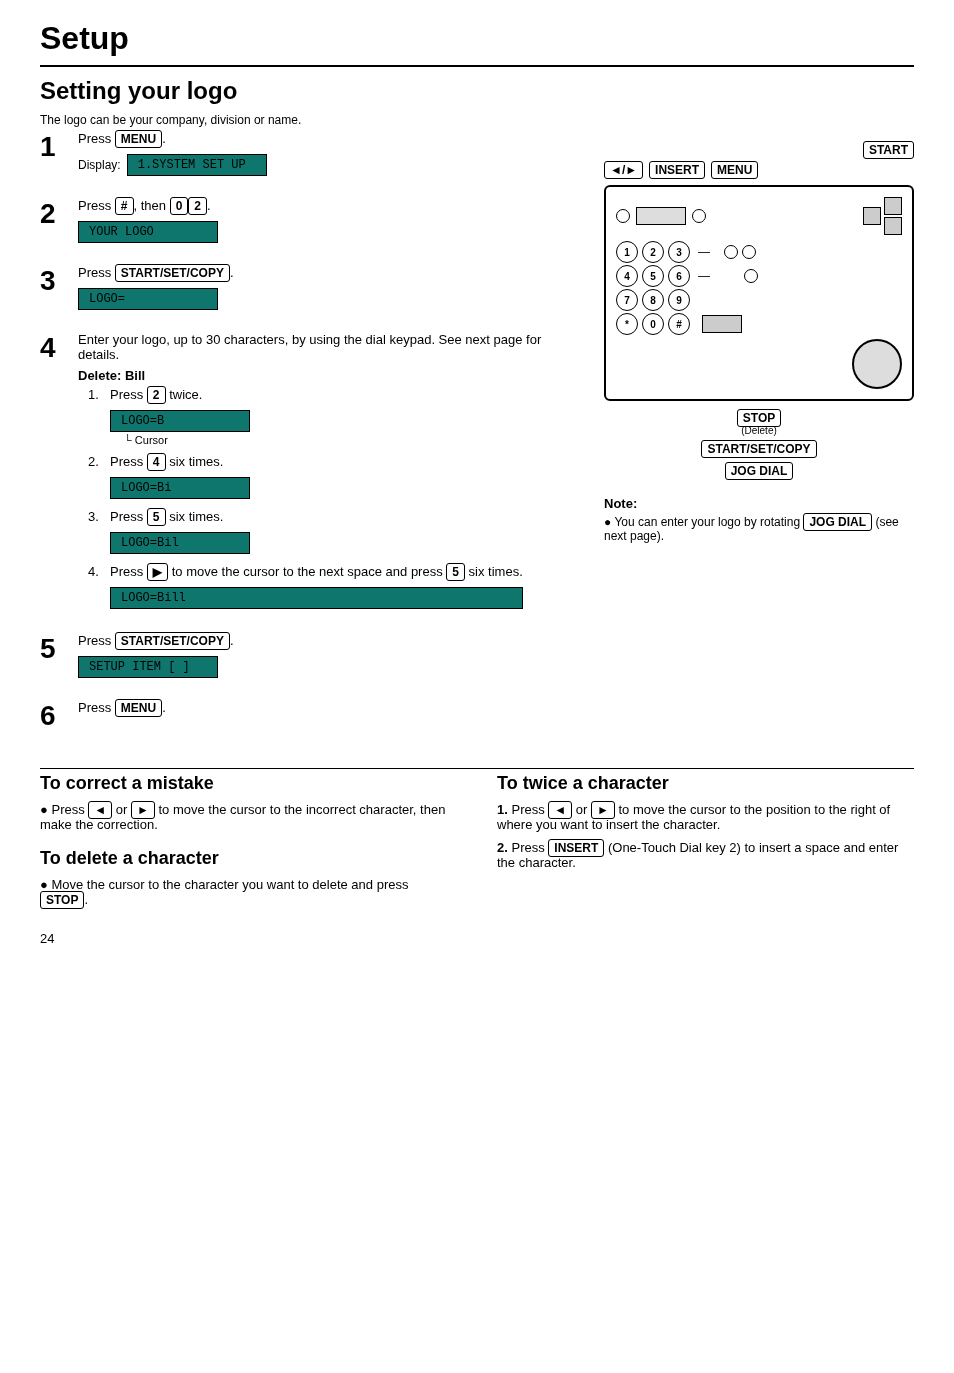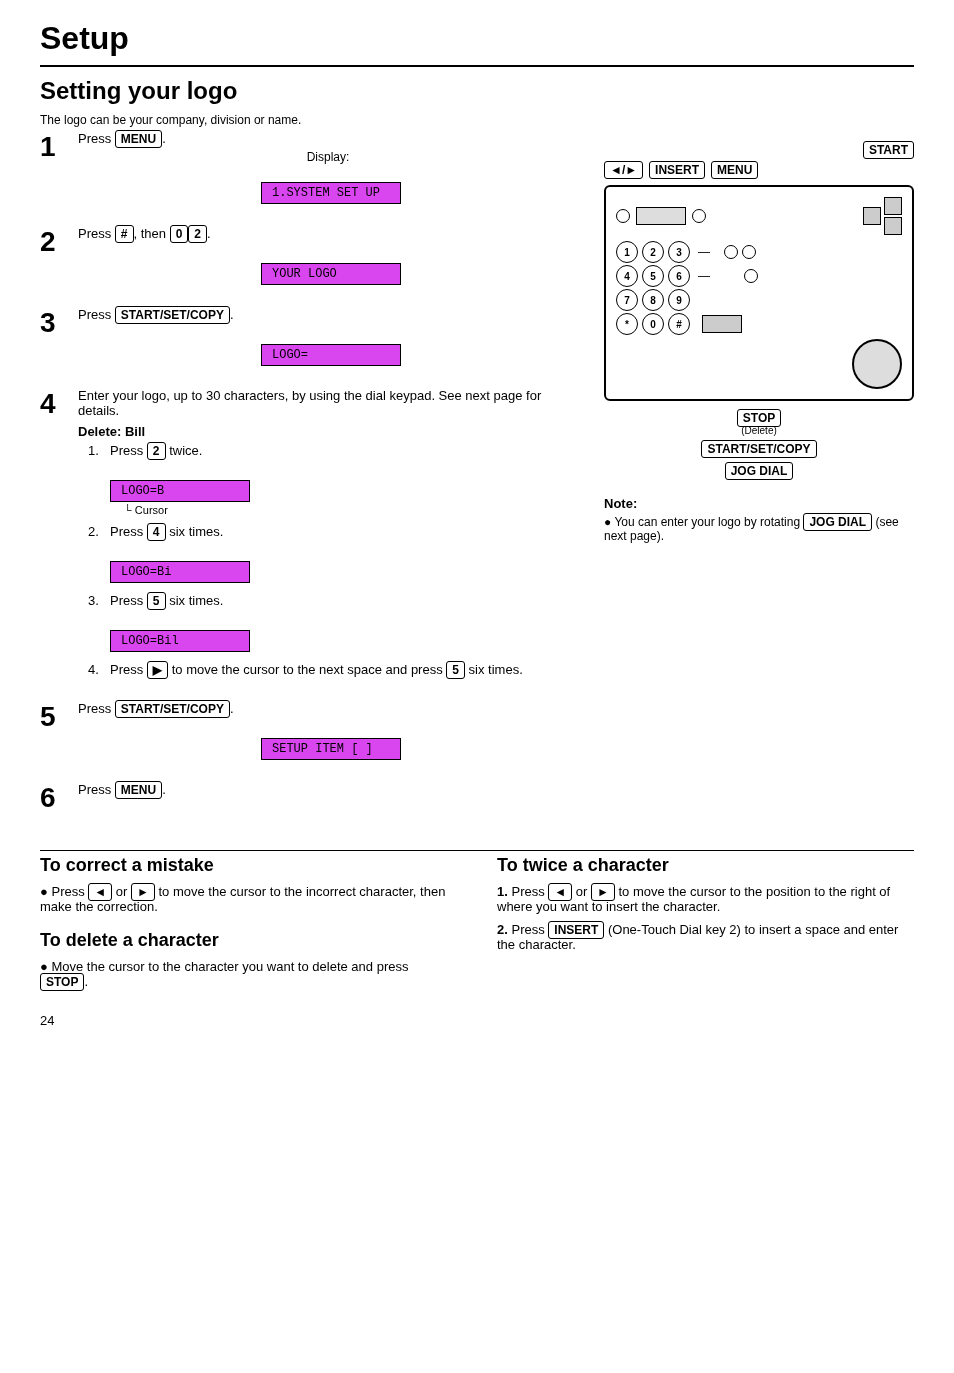--- a/index.html
+++ b/index.html
@@ -58,34 +58,33 @@
     .step-content p {
       font-size: 13px;
       margin-bottom: 4px;
     }
     .display-box {
       display: inline-block;
       border: 1px solid #000;
       padding: 3px 10px;
       font-family: 'Courier New', monospace;
       font-size: 12px;
-      background: #d946ef;
-      margin-top: 18px;
+      background: #0f766e;
+      margin-top: 4px;
       margin-bottom: 4px;
       min-width: 140px;
     }
     .display-label {
       font-size: 12px;
       margin-right: 6px;
     }
     .display-row {
       display: flex;
       align-items: center;
       margin-bottom: 4px;
-      flex-direction: column;
     }
     kbd {
       border: 1.5px solid #000;
       border-radius: 3px;
       padding: 1px 5px;
       font-family: Arial, sans-serif;
       font-size: 12px;
       font-weight: bold;
       background: #fff;
     }
@@ -319,20 +318,21 @@
             <span class="display-box">LOGO=Bil</span>
           </div>
         </div>
 
         <div class="sub-step">
           <span class="sub-step-num">4.</span>
           <div class="sub-step-content">
             <p>
               Press <kbd>▶</kbd> to move the cursor to the next space and press <kbd>5</kbd> six times.
             </p>
+            <span class="display-box">LOGO=Bill</span>
           </div>
         </div>
 
       </div>
     </div>
 
     <div class="step">
       <div class="step-number">5</div>
       <div class="step-content">
         <p>

